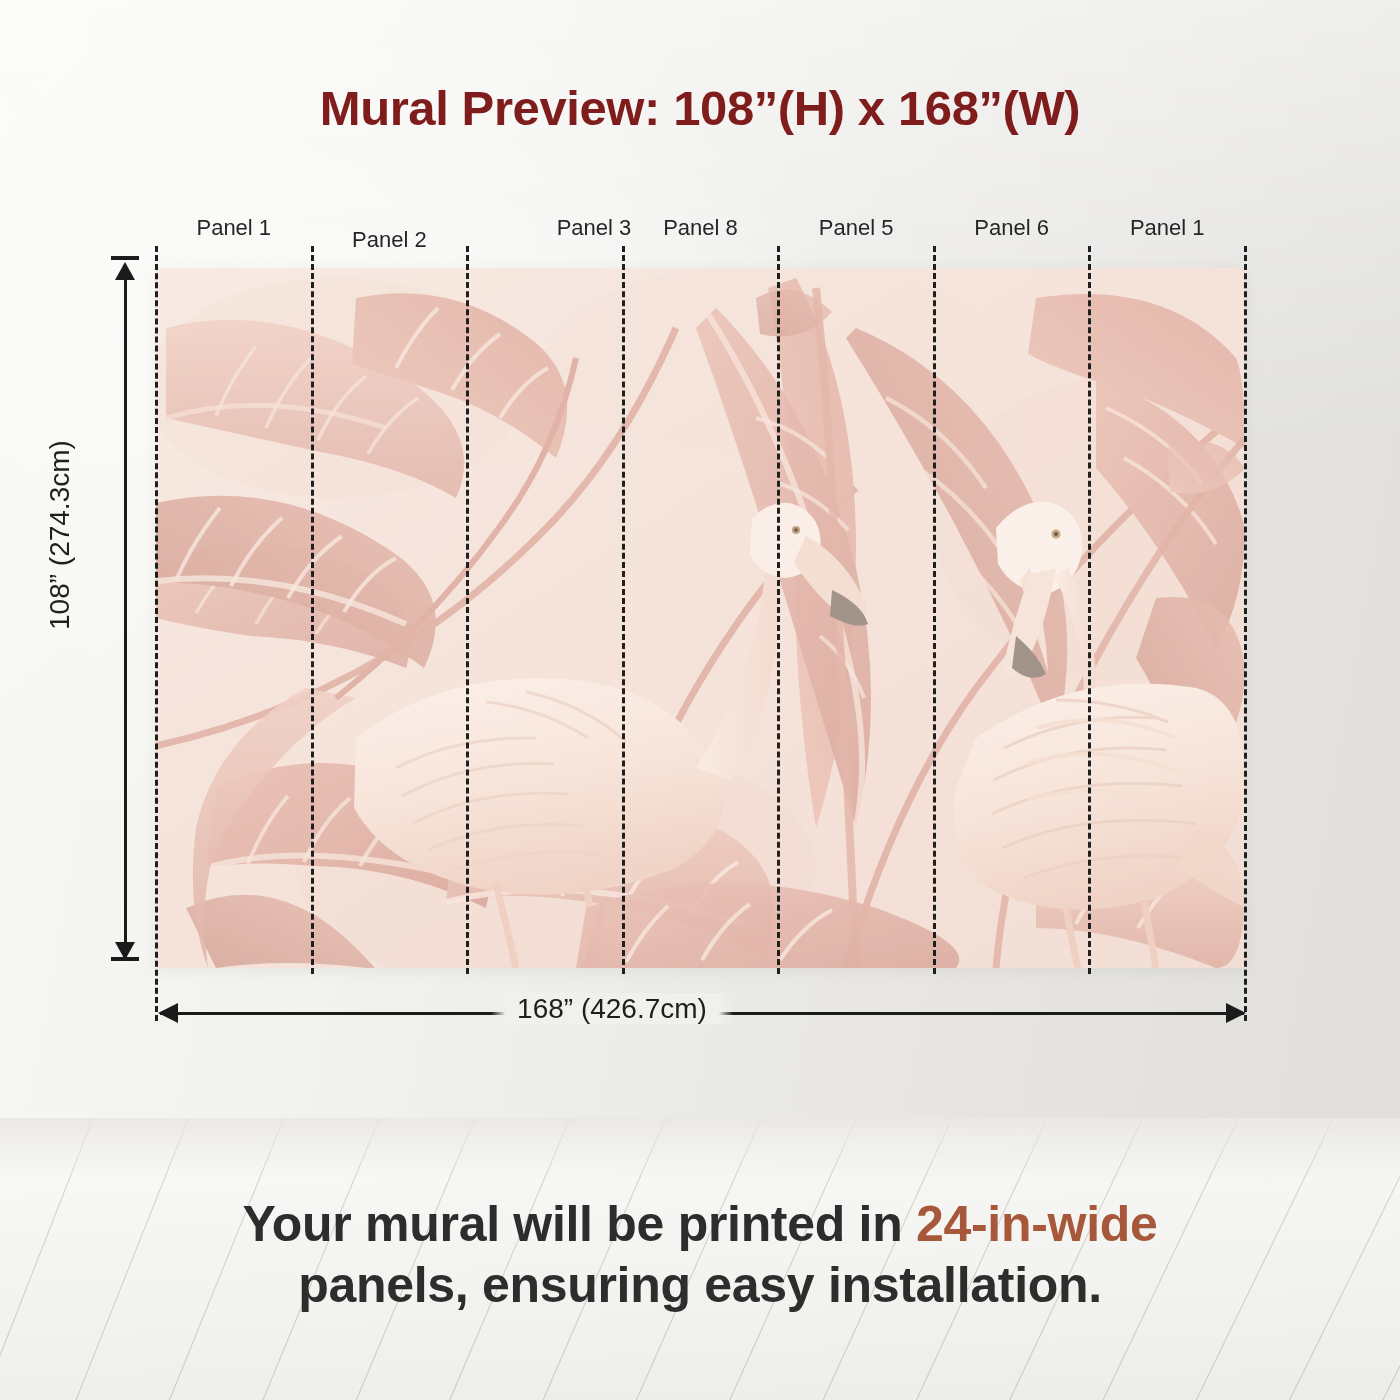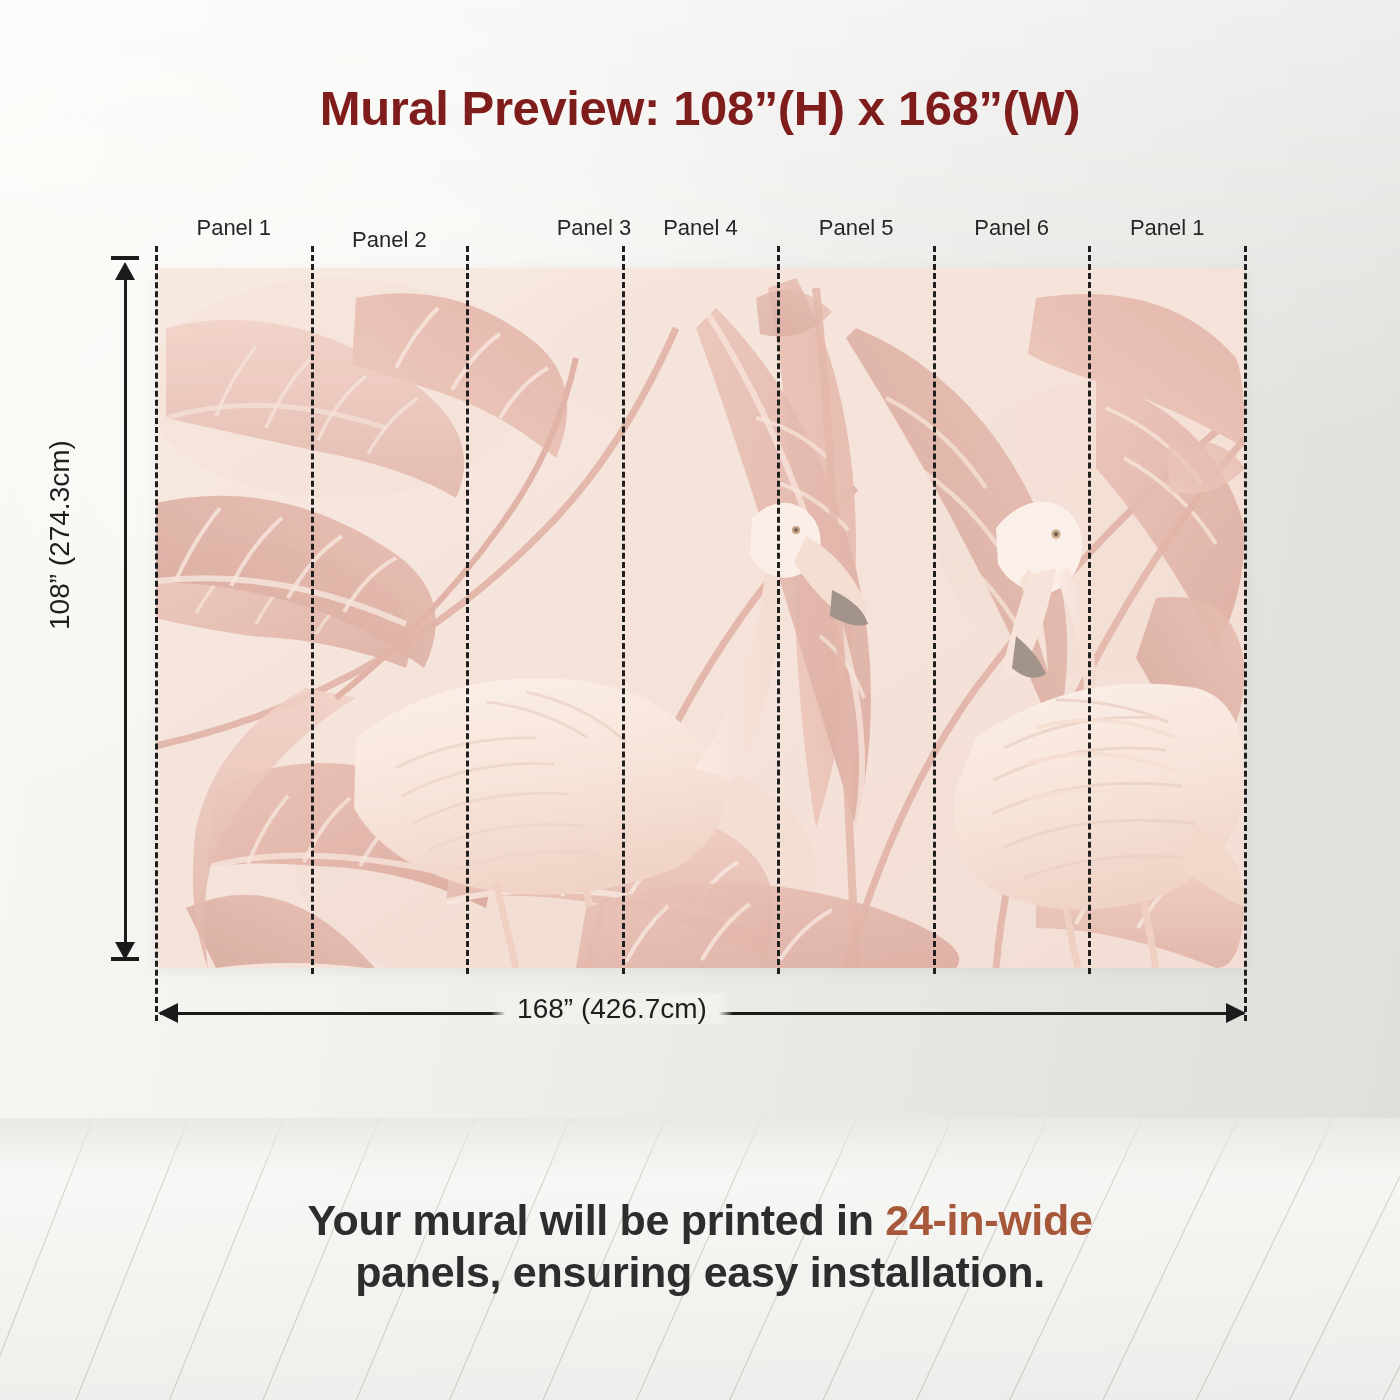--- a/index.html
+++ b/index.html
@@ -164,21 +164,21 @@
     background: linear-gradient(to right, rgba(240,240,237,0) 0%, #f0f0ed 6%, #f0f0ed 94%, rgba(240,240,237,0) 100%);
     padding: 0 26px;
   }
 
   
   .caption {
     position: absolute;
     left: 0; top: 1194px;
     width: 1400px;
     text-align: center;
-    font-size: 43px;
+    font-size: 50px;
     font-weight: 700;
     color: #2d2d2d;
     line-height: 1.22;
     letter-spacing: -0.3px;
   }
   .caption .accent { color: #a8583a; }
 </style>
 </head>
 <body>
 
@@ -449,21 +449,21 @@
       <div class="divider" style="left: 310.571px;"></div>
       <div class="divider" style="left: 466.143px;"></div>
       <div class="divider" style="left: 621.714px;"></div>
       <div class="divider" style="left: 777.286px;"></div>
       <div class="divider" style="left: 932.857px;"></div>
       <div class="divider" style="left: 1088.43px;"></div>
       <div class="edge-divider" style="left: 1244px;"></div>
       <div class="panel-label" style="left: 233.786px;">Panel 1</div>
       <div class="panel-label" style="left: 389.357px; margin-top: 12px;">Panel 2</div>
       <div class="panel-label" style="left: 560px; margin-left: 34px;">Panel 3</div>
-      <div class="panel-label" style="left: 700.5px;">Panel 4</div>
+      <div class="panel-label" style="left: 700.5px;">Panel 8</div>
       <div class="panel-label" style="left: 856.071px;">Panel 5</div>
       <div class="panel-label" style="left: 1011.64px;">Panel 6</div>
       <div class="panel-label" style="left: 1167.21px;">Panel 1</div>
     </div>
 
   <div>
     <div class="vdim-cap top"></div>
     <div class="vdim-arrow-up"></div>
     <div class="vdim-line"></div>
     <div class="vdim-arrow-dn"></div>

